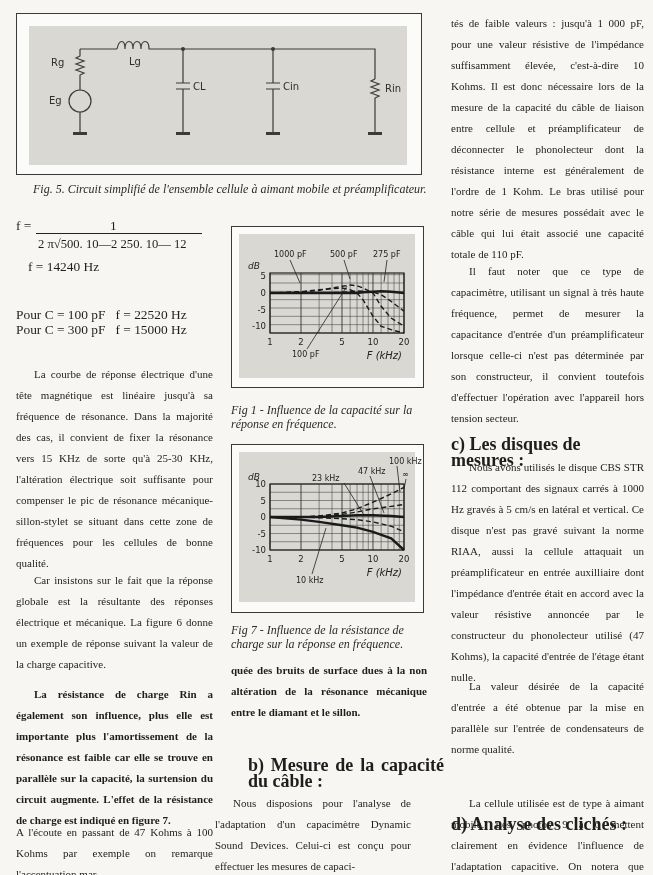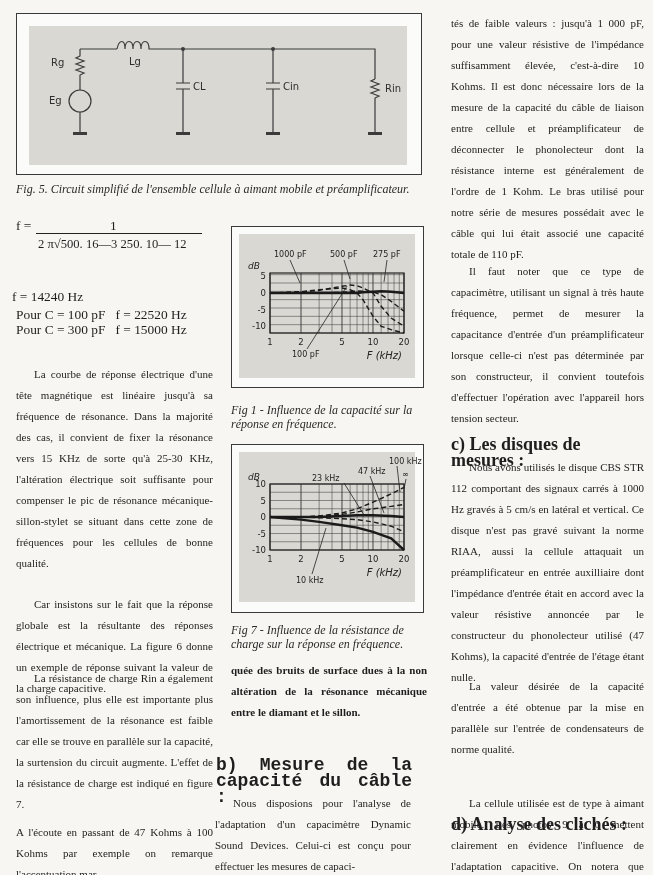--- a/index.html
+++ b/index.html
@@ -49,33 +49,33 @@
     <g font-size="10" fill="#2e2e2e">
       <text x="34" y="52">Rg</text>
       <text x="112" y="51">Lg</text>
       <text x="32" y="90">Eg</text>
       <text x="176" y="76">CL</text>
       <text x="266" y="76">Cin</text>
       <text x="368" y="78">Rin</text>
     </g>
   </svg>
 </div>
-<div class="abs caption" style="left:16px; top:182px; width:404px;">Fig. 5. Circuit simplifié de l'ensemble cellule à aimant mobile et préamplificateur.</div>
+<div class="abs caption" style="left:33px; top:182px; width:404px;">Fig. 5. Circuit simplifié de l'ensemble cellule à aimant mobile et préamplificateur.</div>
 
 <div class="abs eq" style="left:16px; top:218px;">f =</div>
 <div class="abs eq" style="left:110px; top:218px;">1</div>
 <div class="abs" style="left:36px; top:233px; width:166px; height:1px; background:#222;"></div>
-<div class="abs eq" style="left:38px; top:236px; font-size:12.6px;">2 π√500. 16—3 250. 10— 12</div>
-<div class="abs eq" style="left:12px; top:259px;margin-top:30px;">f = 14240 Hz</div>
+<div class="abs eq" style="left:38px; top:236px; font-size:12.6px;">2 π√500. 10—2 250. 10— 12</div>
+<div class="abs eq" style="left:28px; top:259px;">f = 14240 Hz</div>
 <div class="abs eq" style="left:16px; top:307px; white-space:pre;">Pour C = 100 pF   f = 22520 Hz</div>
 <div class="abs eq" style="left:16px; top:322px; white-space:pre;">Pour C = 300 pF   f = 15000 Hz</div>
 
 <div class="abs para indent" style="left:16px; top:364px; width:197px;">La courbe de réponse électrique d'une tête magnétique est linéaire jusqu'à sa fréquence de résonance. Dans la majorité des cas, il convient de fixer la résonance vers 15 KHz de sorte qu'à 25-30 KHz, l'altération électrique soit suffisante pour compenser le pic de résonance mécanique-sillon-stylet se situant dans cette zone de fréquences pour les cellules de bonne qualité.</div>
-<div class="abs para indent" style="left:16px; top:570px; width:197px;margin-top:24px;">Car insistons sur le fait que la réponse globale est la résultante des réponses électrique et mécanique. La figure 6 donne un exemple de réponse suivant la valeur de la charge capacitive.</div>
-<div class="abs para indent" style="left:16px; top:668px; width:197px;">La résistance de charge Rin a également son influence, plus elle est importante plus l'amortissement de la résonance est faible car elle se trouve en parallèle sur la capacité, la surtension du circuit augmente. L'effet de la résistance de charge est indiqué en figure 7.</div>
+<div class="abs para indent" style="left:16px; top:570px; width:197px;">Car insistons sur le fait que la réponse globale est la résultante des réponses électrique et mécanique. La figure 6 donne un exemple de réponse suivant la valeur de la charge capacitive.</div>
+<div class="abs para indent" style="left:16px; top:684px; width:197px;font-weight:bold;">La résistance de charge Rin a également son influence, plus elle est importante plus l'amortissement de la résonance est faible car elle se trouve en parallèle sur la capacité, la surtension du circuit augmente. L'effet de la résistance de charge est indiqué en figure 7.</div>
 <div class="abs para" style="left:16px; top:822px; width:197px;">A l'écoute en passant de 47 Kohms à 100 Kohms par exemple on remarque l'accentuation mar-</div>
 
 <div class="box" style="left:231px; top:226px; width:191px; height:160px;">
   <div class="fig-bg" style="left:7px; top:7px; width:176px; height:144px;"></div>
   <svg class="abs" id="fig6" style="left:0; top:0;" width="191" height="160">
       <line x1="38" x2="38" y1="46" y2="106" stroke="#333" stroke-width="0.9"></line>
       <line x1="69.00468056340773" x2="69.00468056340773" y1="46" y2="106" stroke="#333" stroke-width="0.9"></line>
       <line x1="87.14125603983933" x2="87.14125603983933" y1="46" y2="106" stroke="#333" stroke-width="0.5"></line>
       <line x1="100.00936112681546" x2="100.00936112681546" y1="46" y2="106" stroke="#333" stroke-width="0.5"></line>
       <line x1="109.99063887318455" x2="109.99063887318455" y1="46" y2="106" stroke="#333" stroke-width="0.9"></line>
@@ -178,21 +178,21 @@
       <line x1="112" y1="38" x2="132" y2="70" stroke="#222" stroke-width="0.8"></line>
       <text x="170" y="32" font-size="8" fill="#222">∞</text>
       <line x1="174" y1="34" x2="172" y2="44" stroke="#222" stroke-width="0.8"></line>
       <text x="64" y="138" font-size="8" fill="#222">10 kHz</text>
       <line x1="80" y1="129" x2="94" y2="83" stroke="#222" stroke-width="0.8"></line>
     </svg>
 </div>
 <div class="abs caption" style="left:231px; top:623px; width:200px;">Fig 7 - Influence de la résistance de charge sur la réponse en fréquence.</div>
 
 <div class="abs para" style="left:231px; top:660px; width:196px;font-weight:bold;">quée des bruits de surface dues à la non altération de la résonance mécanique entre le diamant et le sillon.</div>
-<div class="abs heading" style="left:216px; top:745px; width:196px; text-align:justify;font-family:Liberation Mono, monospace;">b) Mesure de la capacité du câble :</div>
+<div class="abs heading" style="left:248px; top:745px; width:196px; text-align:justify;">b) Mesure de la capacité du câble :</div>
 <div class="abs para indent" style="left:215px; top:793px; width:196px;">Nous disposions pour l'analyse de l'adaptation d'un capacimètre Dynamic Sound Devices. Celui-ci est conçu pour effectuer les mesures de capaci-</div>
 
 <div class="abs para" style="left:451px; top:13px; width:193px;">tés de faible valeurs : jusqu'à 1 000 pF, pour une valeur résistive de l'impédance suffisamment élevée, c'est-à-dire 10 Kohms. Il est donc nécessaire lors de la mesure de la capacité du câble de liaison entre cellule et préamplificateur de déconnecter le phonolecteur dont la résistance interne est généralement de l'ordre de 1 Kohm. Le bras utilisé pour notre série de mesures possédait avec le câble qui lui était associé une capacité totale de 110 pF.</div>
 <div class="abs para indent" style="left:451px; top:261px; width:193px;">Il faut noter que ce type de capacimètre, utilisant un signal à très haute fréquence, permet de mesurer la capacitance d'entrée d'un préamplificateur lorsque celle-ci n'est pas déterminée par son constructeur, il convient toutefois d'effectuer l'opération avec l'appareil hors tension secteur.</div>
 <div class="abs heading" style="left:451px; top:424px; width:193px;">c) Les disques de mesures :</div>
 <div class="abs para indent" style="left:451px; top:457px; width:193px;">Nous avons utilisés le disque CBS STR 112 comportant des signaux carrés à 1000 Hz gravés à 5 cm/s en latéral et vertical. Ce disque n'est pas gravé suivant la norme RIAA, aussi la cellule attaquait un préamplificateur en entrée auxilliaire dont l'impédance d'entrée était en accord avec la valeur résistive annoncée par le constructeur du phonolecteur utilisé (47 Kohms), la capacité d'entrée de l'étage étant nulle.</div>
 <div class="abs para indent" style="left:451px; top:676px; width:193px;">La valeur désirée de la capacité d'entrée a été obtenue par la mise en parallèle sur l'entrée de condensateurs de norme qualité.</div>
 <div class="abs heading" style="left:451px; top:804px; width:193px;">d) Analyse des clichés :</div>
 <div class="abs para indent" style="left:451px; top:793px; width:193px;">La cellule utilisée est de type à aimant mobile. Les photos 9 à 6 mettent clairement en évidence l'influence de l'adaptation capacitive. On notera que lorsque la</div>
 

